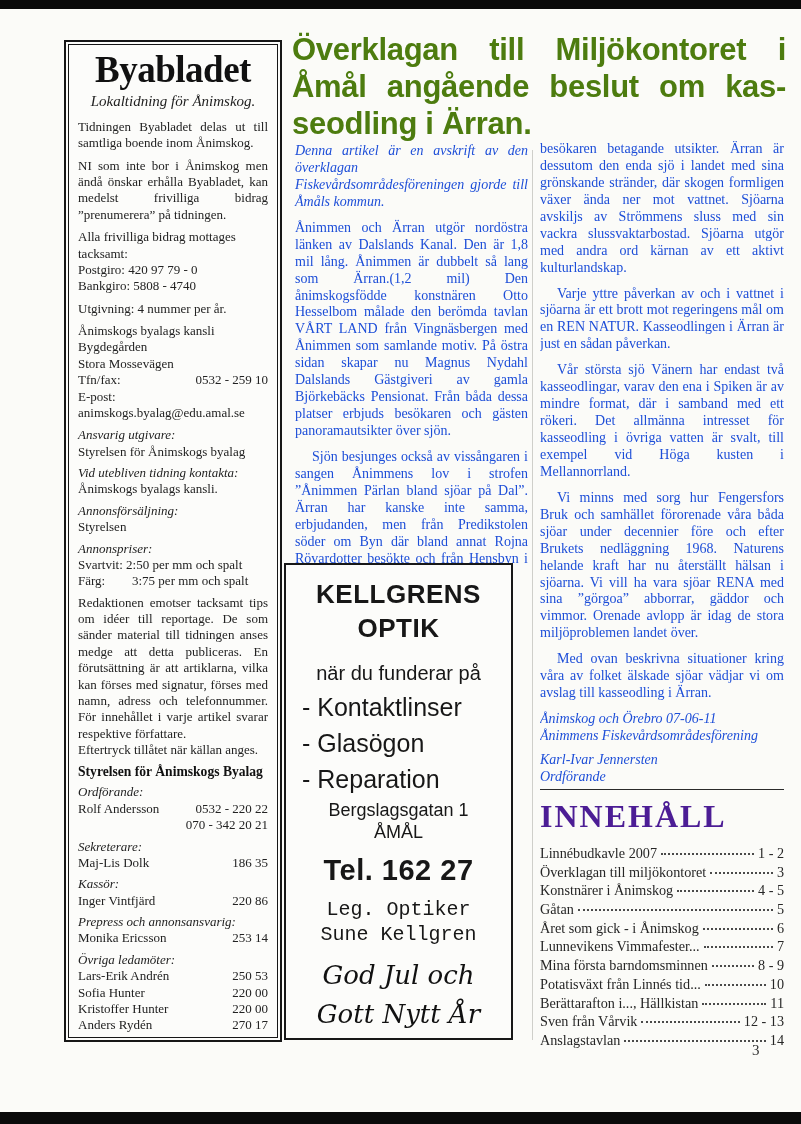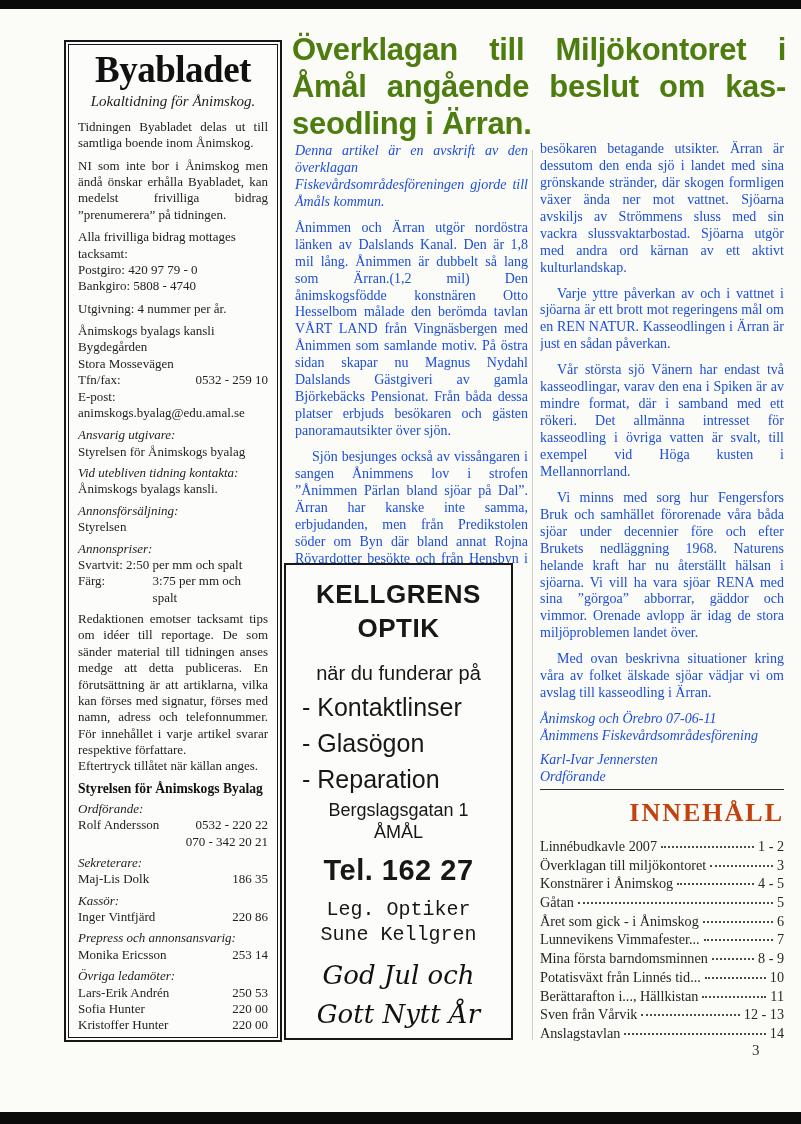--- a/index.html
+++ b/index.html
@@ -18,21 +18,21 @@
   .masthead-box { position:absolute; left:64px; top:40px; width:218px; height:1002px; border:2px solid #161616; padding:2px; background:#fcfcfa; }
   .masthead-inner { border:1px solid #161616; width:100%; height:100%; padding:5px 9px 4px; overflow:hidden; }
   .m-title { font-size:37px; font-weight:bold; letter-spacing:-0.5px; text-align:center; line-height:1.08; color:#111; }
   .m-sub { font-style:italic; font-size:15px; text-align:center; margin:3px 0 9px; }
   .m-p { font-size:13px; line-height:1.26; text-align:justify; margin-bottom:6px; }
   .m-block { font-size:13px; line-height:1.26; margin-bottom:6px; }
   .m-line { }
   .m-row { display:flex; justify-content:space-between; }
   .m-label { font-style:italic; font-size:13px; line-height:1.26; }
   .m-sec { margin-bottom:5px; font-size:13px; line-height:1.26; }
-  .m-priser-row { display:flex; font-size:13px; line-height:1.26;gap:21px; }
+  .m-priser-row { display:flex; font-size:13px; line-height:1.26; }
   .m-priser-row .pl { width:54px; }
   .m-heading { font-weight:bold; font-size:13.6px; margin:3px 0 4px; color:#111; }
   .m-person { display:flex; justify-content:space-between; font-size:13px; line-height:1.26; }
   .m-phone2 { text-align:right; font-size:13px; line-height:1.26; }
 
   
   .headline { position:absolute; left:292px; top:31px; width:494px; font-family:"Liberation Sans","DejaVu Sans",sans-serif; font-weight:bold; font-size:31px; line-height:1.2; color:#4d7c0f; letter-spacing:-0.3px; }
   .headline .hl-line { text-align:justify; text-align-last:justify; }
   .headline .hl-last { text-align:left; text-align-last:left; }
 
@@ -53,21 +53,21 @@
   .ad-services { text-align:left; padding-left:16px; margin-top:4px; }
   .ad-service { font-size:25px; line-height:1.44; }
   .ad-addr { font-size:18px; line-height:1.25; margin-top:2px; }
   .ad-phone { font-size:29px; font-weight:bold; margin-top:10px; letter-spacing:0.5px; }
   .ad-opt { font-size:20px; line-height:1.28; margin-top:10px;font-family:Liberation Mono, monospace; }
   .ad-greet { font-family:"DejaVu Serif","Liberation Serif",serif; font-style:italic; font-size:26px; line-height:1.5; margin-top:8px; color:#111; }
 
   
   .toc { position:absolute; left:540px; top:789px; width:244px; }
   .toc-rule { border-top:1.5px solid #2a2a2a; }
-  .toc-title { font-weight:bold; font-size:26px; letter-spacing:2px; text-align:right; margin:8px 0 10px; color:#c2410c; }
+  .toc-title { font-weight:bold; font-size:32px; letter-spacing:2px; text-align:left; margin:8px 0 10px; color:#4c1d95; }
   .toc-item { display:flex; align-items:baseline; font-size:14.2px; height:18.7px; color:#262626; }
   .toc-leader { flex:1; border-bottom:2px dotted #4a4a4a; margin:0 4px; transform:translateY(-3px); min-width:8px; }
 
   .page-num { position:absolute; left:752px; top:1042px; font-size:15px; color:#333; }
 </style>
 </head>
 <body>
 
 <div class="top-bar"></div>
 

